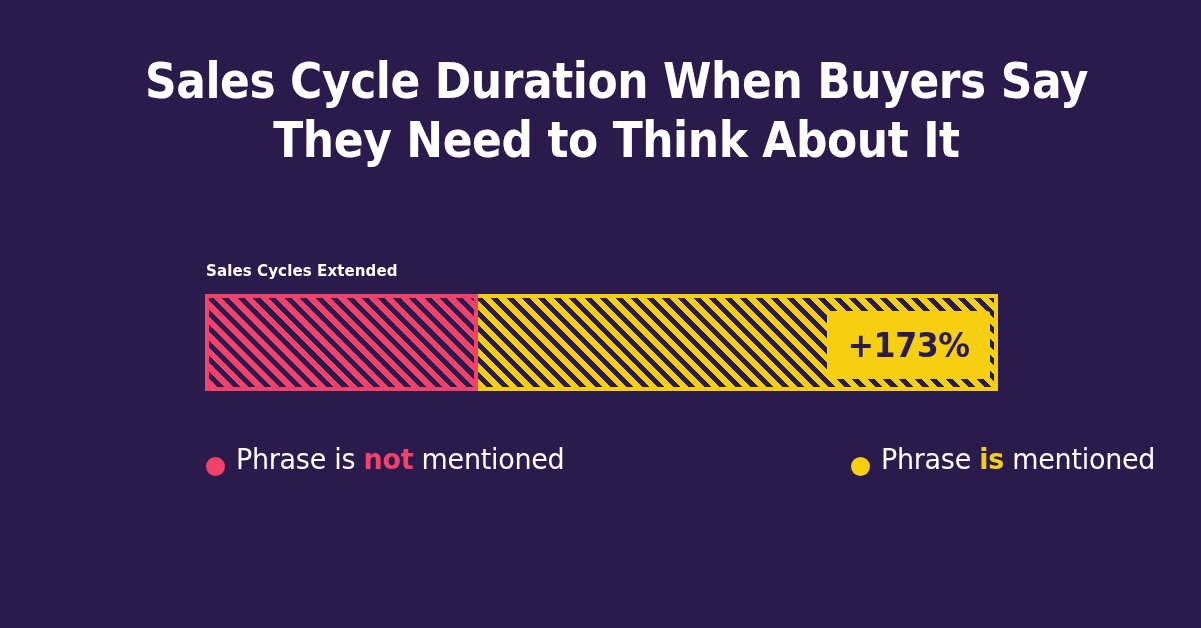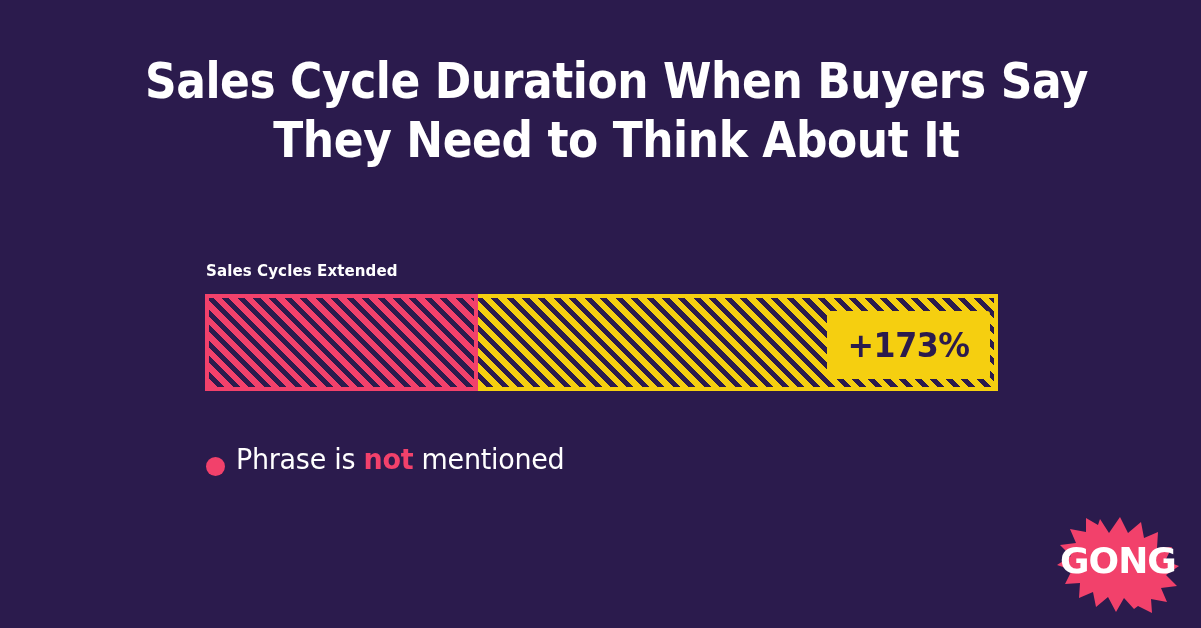--- a/index.html
+++ b/index.html
@@ -211,27 +211,21 @@
     </div>
   </div>
 
   <div class="legend">
 
     <div class="legend-item">
       <span class="legend-dot dot-pink"></span>
       <span class="legend-text"><span>Phrase is </span><span class="em-pink">not</span><span> mentioned</span></span>
     </div>
 
+    <div class="legend-item second">
+      <span class="legend-dot dot-yellow"></span>
+      <span class="legend-text"><span>Phrase </span><span class="em-yellow">is</span><span> mentioned</span></span>
+    </div>
 
   </div>
 
-  <div class="logo">
-    <svg width="150" height="100" viewBox="0 0 150 100">
-      <polygon fill="#f2416b" points="
-        52,6 61,20 72,4 80,20 93,9 96,25 110,19 109,35 124,34 117,48
-        131,53 118,62 129,73 113,75 119,89 103,86 104,100 90,93 86,96
-        76,85 68,99 60,84 48,94 45,79 31,85 32,70 17,71 24,57 9,52
-        23,43 12,32 28,30 22,16 38,19 38,5 50,12"></polygon>
-    </svg>
-    <div class="logo-text">GONG</div>
-  </div>
 
 </div>
 
 </body></html>

